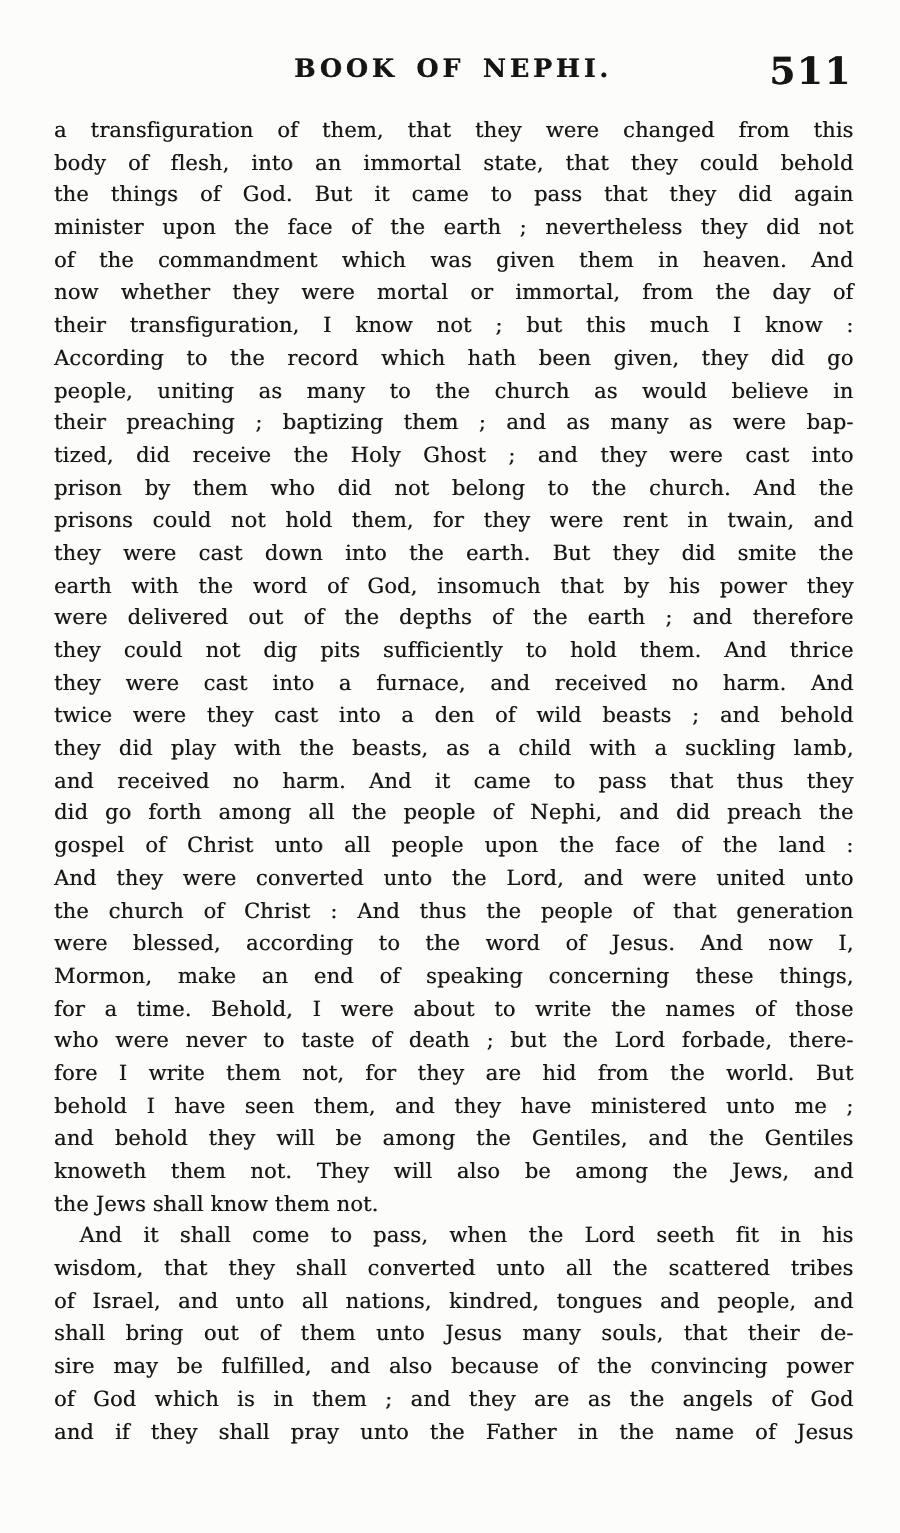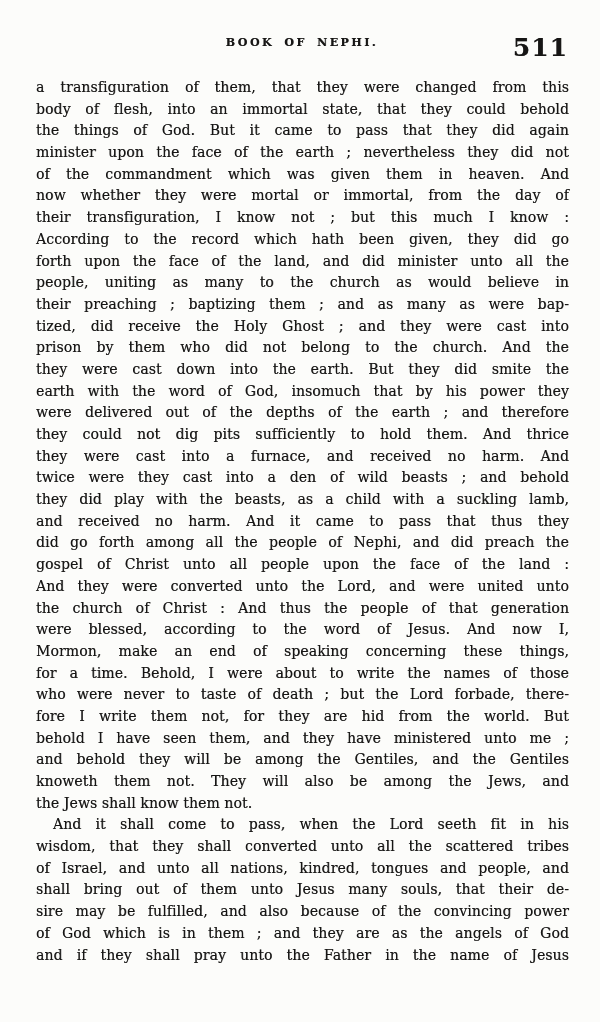--- a/index.html
+++ b/index.html
@@ -21,21 +21,21 @@
   .header {
     position: relative;
     height: 20px;
     margin: 36px 32px 0 36px;
   }
   .running-title {
     position: absolute;
     left: 0;
     right: 0;
     text-align: center;
-    font-size: 11px;
+    font-size: 17px;
     font-weight: bold;
     letter-spacing: 2.5px;
     word-spacing: 4px;
     text-transform: uppercase;
     text-shadow: 0.3px 0.2px 0 rgba(10,10,10,0.6);
   }
   .page-number {
     position: absolute;
     right: 0;
     top: -3px;
@@ -74,25 +74,25 @@
   </div>
   <div class="body-text" id="body-text">
       <div class="line">a transfiguration of them, that they were changed from this</div>
       <div class="line">body of flesh, into an immortal state, that they could behold</div>
       <div class="line">the things of God. But it came to pass that they did again</div>
       <div class="line">minister upon the face of the earth ; nevertheless they did not</div>
       <div class="line">of the commandment which was given them in heaven. And</div>
       <div class="line">now whether they were mortal or immortal, from the day of</div>
       <div class="line">their transfiguration, I know not ; but this much I know :</div>
       <div class="line">According to the record which hath been given, they did go</div>
-      <div class="line">forth upon the face of the land, and did minister unto all the</div>
       <div class="line">people, uniting as many to the church as would believe in</div>
       <div class="line">their preaching ; baptizing them ; and as many as were bap-</div>
       <div class="line">tized, did receive the Holy Ghost ; and they were cast into</div>
       <div class="line">prison by them who did not belong to the church. And the</div>
+      <div class="line">prisons could not hold them, for they were rent in twain, and</div>
       <div class="line">they were cast down into the earth. But they did smite the</div>
       <div class="line">earth with the word of God, insomuch that by his power they</div>
       <div class="line">were delivered out of the depths of the earth ; and therefore</div>
       <div class="line">they could not dig pits sufficiently to hold them. And thrice</div>
       <div class="line">they were cast into a furnace, and received no harm. And</div>
       <div class="line">twice were they cast into a den of wild beasts ; and behold</div>
       <div class="line">they did play with the beasts, as a child with a suckling lamb,</div>
       <div class="line">and received no harm. And it came to pass that thus they</div>
       <div class="line">did go forth among all the people of Nephi, and did preach the</div>
       <div class="line">gospel of Christ unto all people upon the face of the land :</div>

